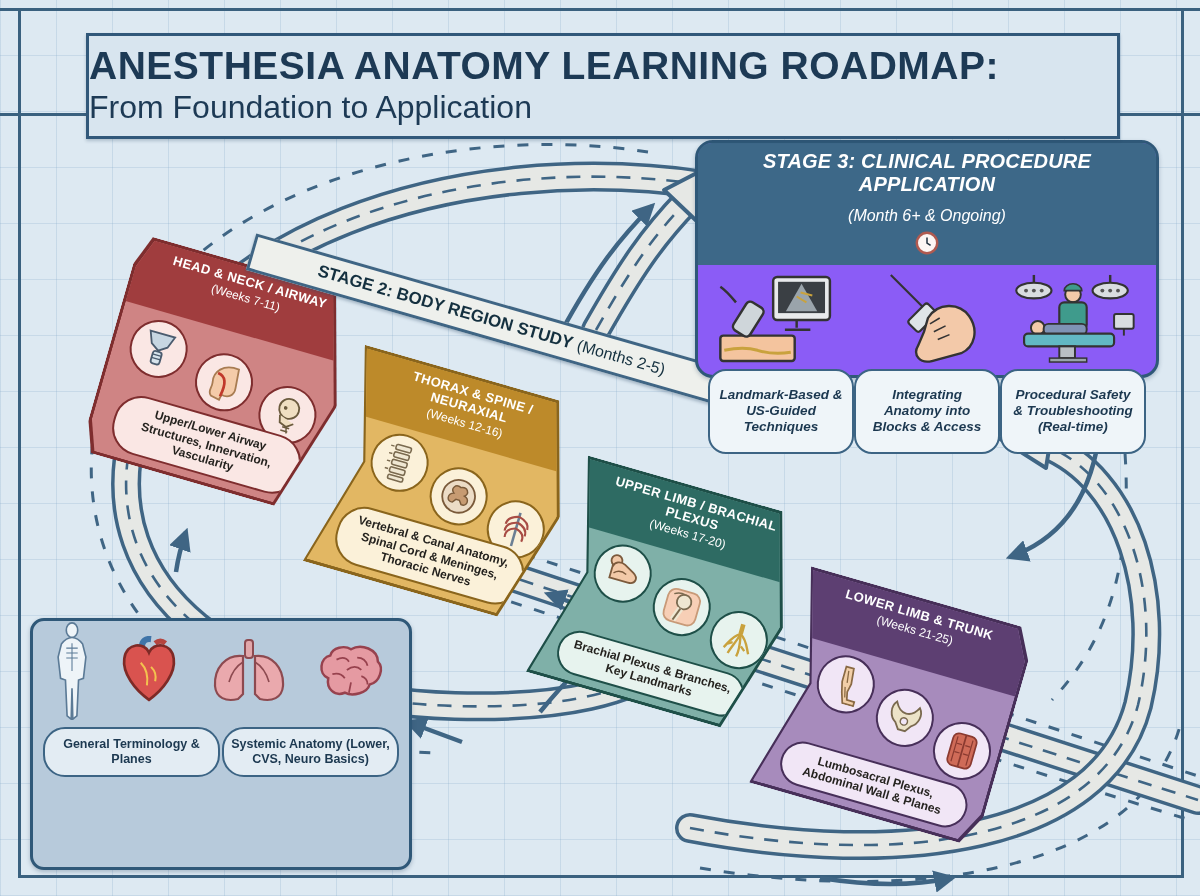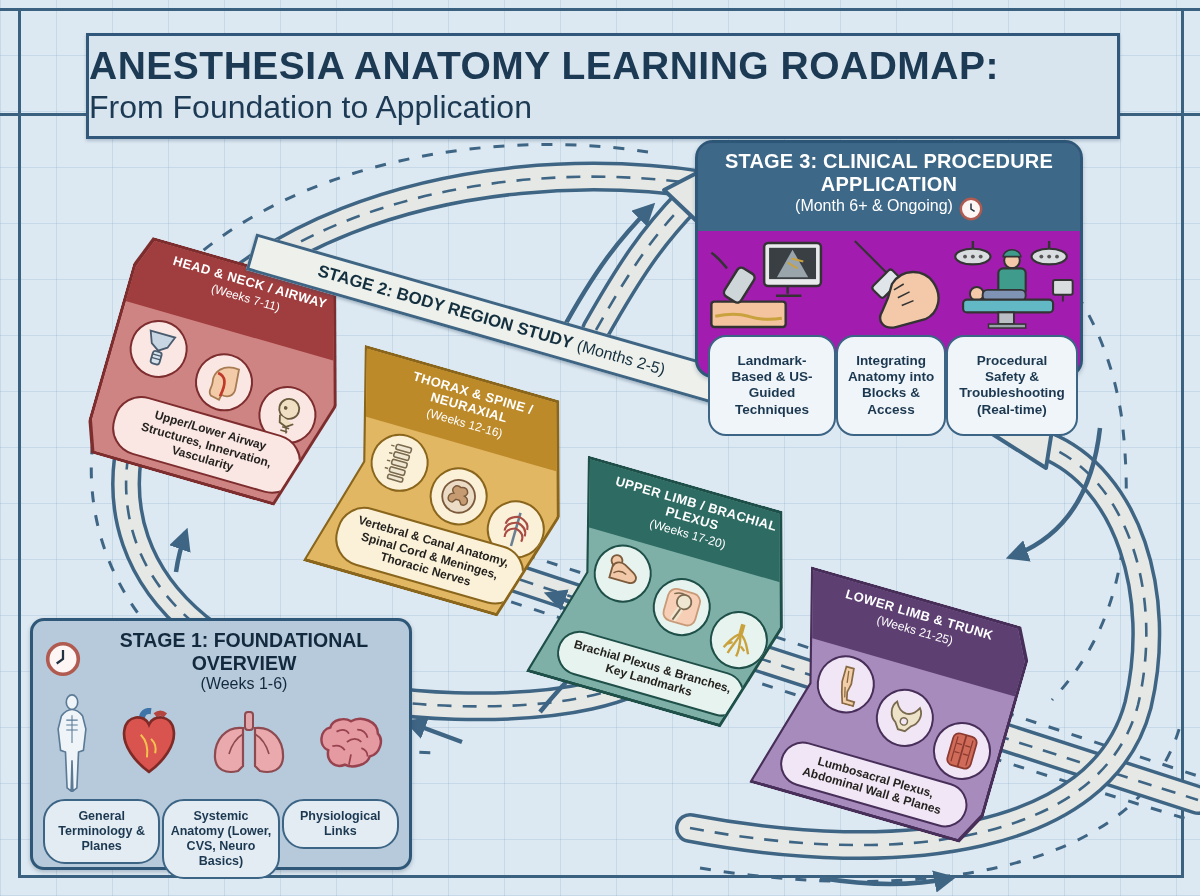--- a/index.html
+++ b/index.html
@@ -46,27 +46,27 @@
         border:2.5px solid var(--brd);border-radius:28px;padding:6px 10px;
         font-size:12px;font-weight:bold;color:#25231f;text-align:center;line-height:1.22;}
   .strip{position:absolute;left:110px;top:-2px;width:500px;height:38px;background:#eef0ec;
         border:3px solid #3f6584;box-sizing:border-box;display:flex;align-items:center;
         justify-content:center;box-shadow:0 2px 3px rgba(40,70,100,.3);white-space:nowrap;}
   .strip .t1{font-size:17px;font-weight:bold;color:#14303f;}
   .strip .t2{font-size:16px;color:#14303f;margin-left:5px;}
   .strip .clock{position:absolute;right:-42px;top:2px;}
 
   
-  .s3{position:absolute;left:695px;top:140px;width:388px;height:238px;z-index:4;
-      background:#a21caf;border:3px solid #2f5878;border-radius:18px;box-sizing:border-box;
-      box-shadow:0 2px 4px rgba(40,70,100,.3);}
+  .s3{position:absolute;left:695px;top:140px;width:464px;height:238px;z-index:4;
+      background:#8b5cf6;border:3px solid #2f5878;border-radius:18px;box-sizing:border-box;
+      box-shadow:0 2px 4px rgba(40,70,100,.3);font-style:italic;}
   .s3 .hdr{background:#3d6888;border-radius:14px 14px 0 0;color:#fff;text-align:center;
       padding:7px 4px 6px 4px;}
   .s3 .hdr .t{font-size:20px;font-weight:bold;letter-spacing:.2px;}
-  .s3 .hdr .s{font-size:16px;margin-top:1px;display:flex;justify-content:center;gap:6px;}
+  .s3 .hdr .s{font-size:16px;margin-top:11px;display:flex;align-items:center;justify-content:center;gap:6px;flex-direction:column;}
   .s3 .cols{display:flex;justify-content:space-between;padding:6px 10px 0 10px;}
   .s3 .col{width:146px;display:flex;flex-direction:column;align-items:center;}
   .s3 .ic{height:92px;display:flex;align-items:flex-end;justify-content:center;}
   .s3 .pill{margin-top:6px;background:#eff5f9;border:2.5px solid #3c6484;border-radius:18px;
       min-height:56px;display:flex;align-items:center;justify-content:center;
       font-size:13.5px;font-weight:bold;color:#1c3850;text-align:center;line-height:1.2;
       padding:16px 8px;box-sizing:border-box;width:100%;}
 
   
   .s1{position:absolute;left:30px;top:618px;width:382px;height:252px;z-index:4;
@@ -372,32 +372,20 @@
             <rect x="108" y="42" width="20" height="15" rx="2" fill="#d9dde0" stroke="#333" stroke-width="2"></rect>
             <line x1="118" y1="57" x2="118" y2="64" stroke="#333" stroke-width="2"></line>
           </svg>
       </div>
       <div class="pill">Procedural Safety &amp; Troubleshooting (Real-time)</div>
     </div>
   </div>
 </div>
 
 <div class="s1">
-  <div class="hdr">
-    <span>
-      <svg width="36" height="36" viewBox="0 0 40 40">
-          <circle cx="20" cy="20" r="17" fill="#fdf6f4" stroke="#b05a50" stroke-width="4"></circle>
-          <path d="M20 10 V20 L13 25" stroke="#233240" stroke-width="2.5" fill="none"></path>
-        </svg>
-    </span>
-    <div class="tx">
-      <div class="t">STAGE 1: FOUNDATIONAL OVERVIEW</div>
-      <div class="s">(Weeks 1-6)</div>
-    </div>
-  </div>
   <div class="icons">
     <span>
       <svg width="34" height="98" viewBox="0 0 40 120">
           <ellipse cx="20" cy="10" rx="7" ry="9" fill="#eef4f8" stroke="#5b7a96" stroke-width="2"></ellipse>
           <path d="M20 19 c-6 0 -10 4 -13 8 l-4 16 3 26 6 2 2 44 5 4 1 -38 1 38 5 -4 2 -44 6 -2 3 -26 -4 -16 c-3 -4 -7 -8 -13 -8 z" fill="#eef4f8" stroke="#5b7a96" stroke-width="2"></path>
           <path d="M20 26 v34 M13 32 h14 M13 38 h14 M13 44 h14" stroke="#5b7a96" stroke-width="1.3" fill="none"></path>
         </svg>
     </span>
     <span>
       <svg width="66" height="70" viewBox="0 0 64 68">
@@ -418,15 +406,14 @@
     <span>
       <svg width="72" height="60" viewBox="0 0 68 58">
           <path d="M12 36 C2 32 4 16 14 14 C16 6 28 4 34 8 C44 2 60 8 60 20 C66 26 62 40 52 42 C50 50 36 54 28 50 C18 54 10 46 12 36 Z" fill="#e59aa2" stroke="#97424e" stroke-width="2.4"></path>
           <path d="M20 18 q8 -4 12 2 M30 28 q8 -6 14 0 M16 32 q8 -2 12 4 M40 16 q8 0 10 8 M44 34 q6 2 6 8 M34 40 l-2 10" stroke="#97424e" stroke-width="1.7" fill="none"></path>
         </svg>
     </span>
   </div>
   <div class="pills">
     <div class="pill">General Terminology &amp; Planes</div>
     <div class="pill">Systemic Anatomy (Lower, CVS, Neuro Basics)</div>
-    <div class="pill">Physiological Links</div>
   </div>
 </div>
 
 </body></html>

